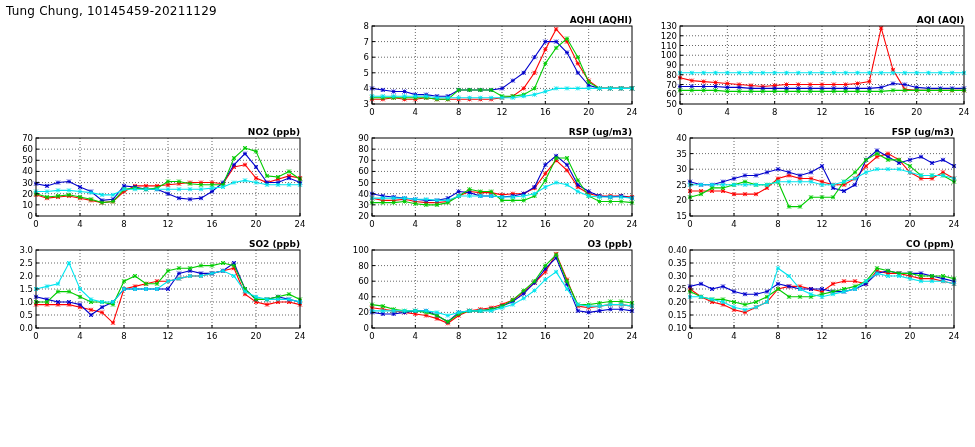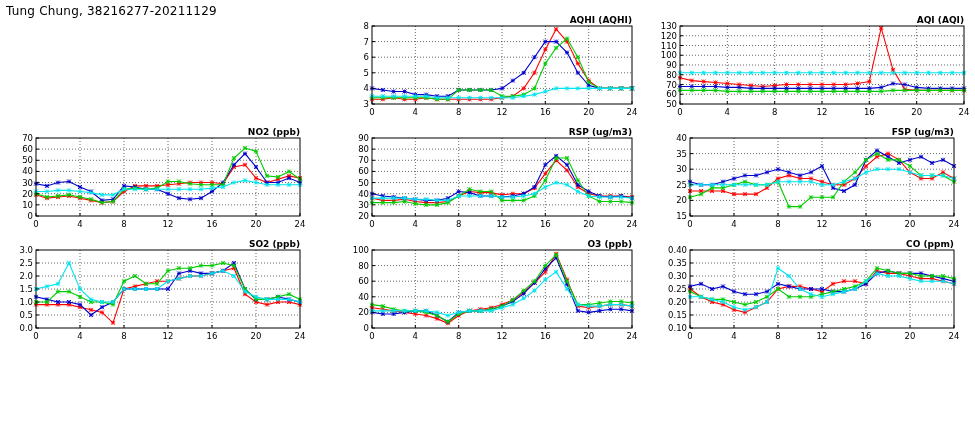--- a/index.html
+++ b/index.html
@@ -4,21 +4,21 @@
 <style>
   html,body{margin:0;padding:0;background:#ffffff;}
   body{width:975px;height:447px;position:relative;font-family:"DejaVu Sans",sans-serif;}
   #title{position:absolute;left:6px;top:4px;font-size:12px;color:#000;letter-spacing:0.2px;font-family:"DejaVu Sans",sans-serif;}
   .panel{position:absolute;}
   .panel svg{display:block;}
 </style>
 </head>
 <body>
 
-<div id="title">Tung Chung, 38216277-20211129</div>
+<div id="title">Tung Chung, 10145459-20211129</div>
 
 <div class="panel" id="p0" style="left: 342px; top: 14px; width: 296px; height: 110px;">
     <svg width="296" height="110">
       <rect x="30" y="12" width="260" height="78" fill="#ffffff"></rect>
       <line x1="30" x2="290" y1="74.4" y2="74.4" stroke="#000" stroke-width="0.6" stroke-dasharray="1,2"></line>
       <line x1="30" x2="290" y1="58.8" y2="58.8" stroke="#000" stroke-width="0.6" stroke-dasharray="1,2"></line>
       <line x1="30" x2="290" y1="43.2" y2="43.2" stroke="#000" stroke-width="0.6" stroke-dasharray="1,2"></line>
       <line x1="30" x2="290" y1="27.599999999999994" y2="27.599999999999994" stroke="#000" stroke-width="0.6" stroke-dasharray="1,2"></line>
       <line y1="12" y2="90" x1="73.33333333333333" x2="73.33333333333333" stroke="#000" stroke-width="0.6" stroke-dasharray="1,2"></line>
       <line y1="12" y2="90" x1="116.66666666666666" x2="116.66666666666666" stroke="#000" stroke-width="0.6" stroke-dasharray="1,2"></line>

